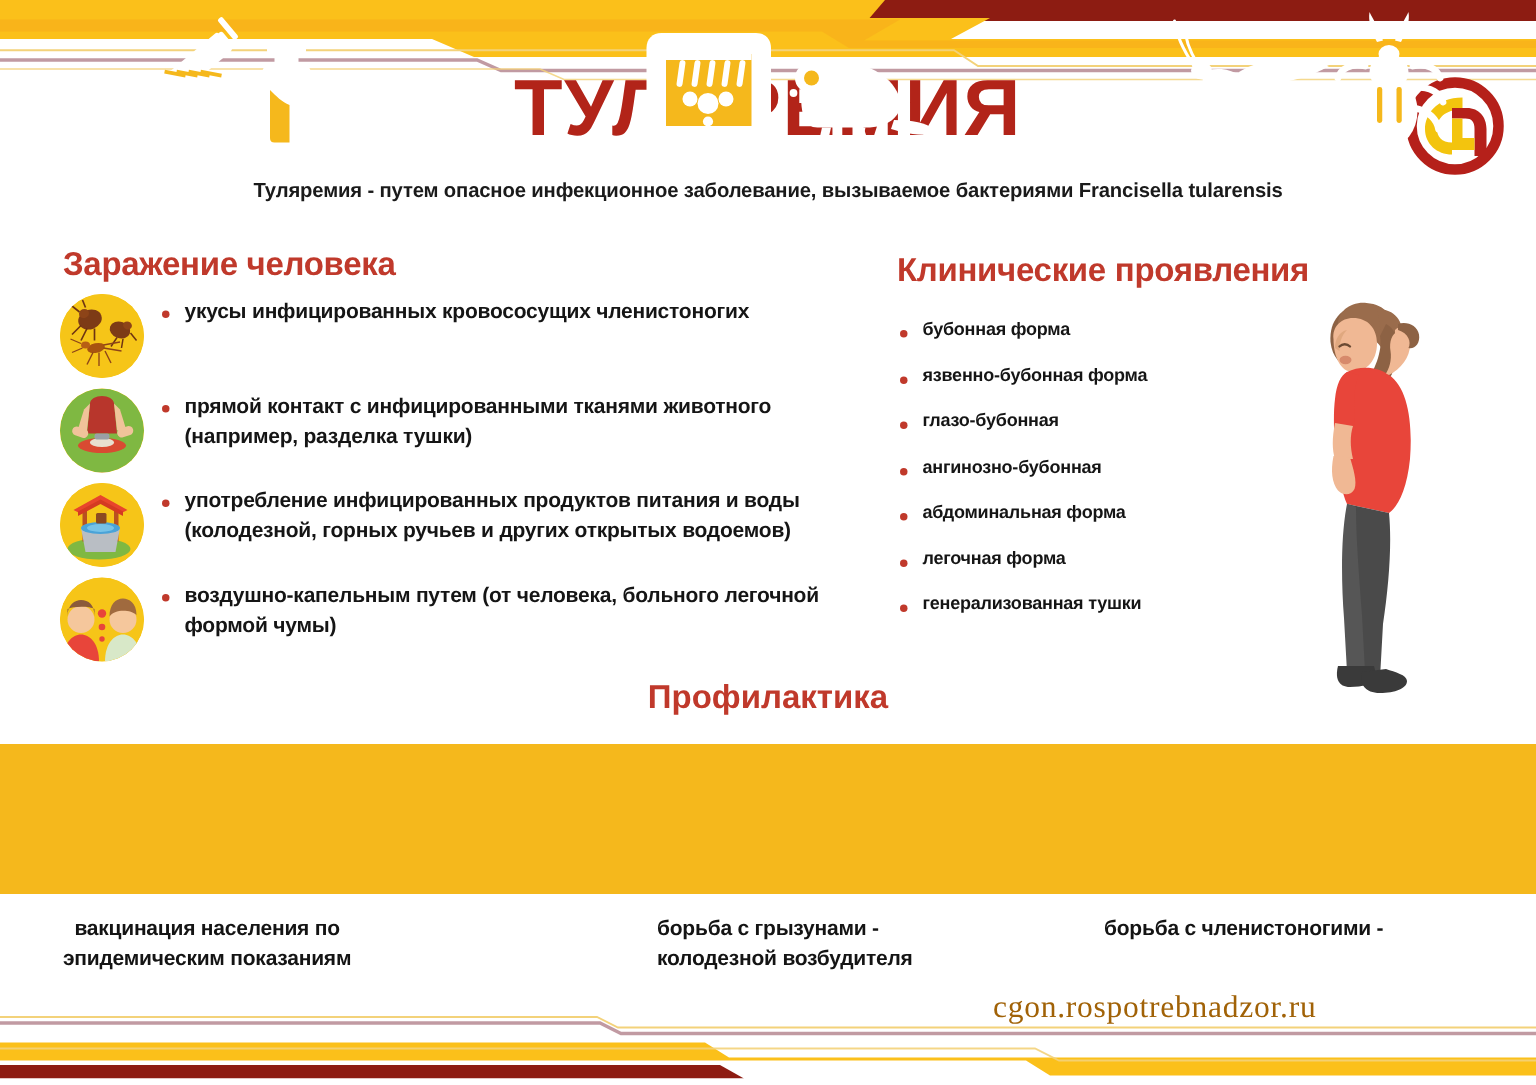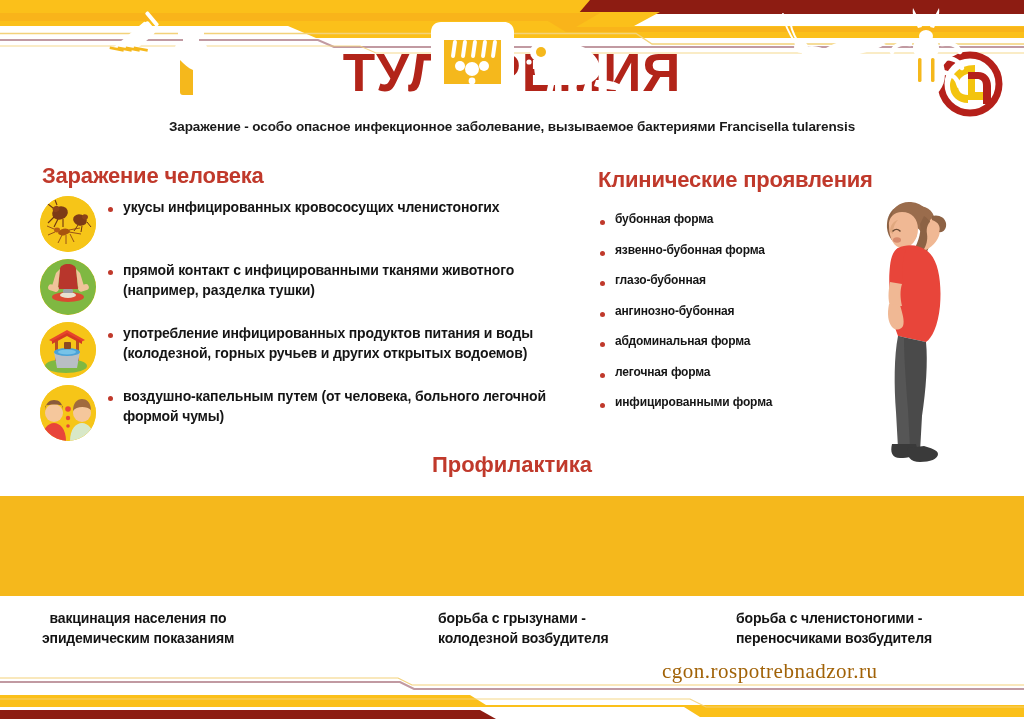--- a/index.html
+++ b/index.html
@@ -194,21 +194,21 @@
 
   <svg class="logo" viewBox="0 0 72 72">
     <circle cx="36" cy="36" r="29" fill="none" stroke="#b5201a" stroke-width="7"></circle>
     <path d="M41 17 C23 17 16 29 16 38 C16 48 24 55 34 55 L34 47 C27 47 24 43 24 38 C24 31 29 25 41 25 Z" fill="#f3c40e"></path>
     <path d="M34 24 L44 24 C52 24 57 30 57 38 L57 56 L49 56 L49 38 C49 33 47 31 43 31 L34 31 Z" fill="#b5201a"></path>
     <path d="M34 31 L41 31 L41 52 L34 52 Z" fill="#f3c40e"></path>
     <path d="M34 44 L49 44 L49 52 L34 52 Z" fill="#f3c40e"></path>
   </svg>
 
   <div class="title">ТУЛЯРЕМИЯ</div>
-  <div class="subtitle">Заражение - особо опасное инфекционное заболевание, вызываемое бактериями Francisella tularensis</div>
+  <div class="subtitle">Туляремия - путем опасное инфекционное заболевание, вызываемое бактериями Francisella tularensis</div>
 
   <div class="sec-head" id="head-left">Заражение человека</div>
 
   <div class="left-list">
 
     <div class="lrow">
       <div class="ico-circle">
         <svg viewBox="0 0 56 56" width="56" height="56">
           <circle cx="28" cy="28" r="28" fill="#f6c518"></circle>
           <ellipse cx="20" cy="17" rx="8" ry="6.5" fill="#7d3b16" transform="rotate(-20 20 17)"></ellipse>
@@ -325,21 +325,21 @@
     <div class="rrow">
       <div class="rbullet"></div>
       <div class="rtext">абдоминальная форма</div>
     </div>
     <div class="rrow">
       <div class="rbullet"></div>
       <div class="rtext">легочная форма</div>
     </div>
     <div class="rrow">
       <div class="rbullet"></div>
-      <div class="rtext">инфицированными форма</div>
+      <div class="rtext">генерализованная тушки</div>
     </div>
   </div>
 
   <svg class="person" viewBox="0 0 140 290">
     <path d="M62 18 C48 18 40 28 41 42 C42 52 48 58 55 60 L70 52 C72 36 72 18 62 18 Z" fill="#8d6244"></path>
     <path d="M46 30 C46 22 54 15 65 16 C78 17 84 26 82 36 L76 48 C72 38 58 34 48 40 Z" fill="#9a6c4c"></path>
     <path d="M43 40 C42 32 48 26 56 26 C66 26 72 33 72 43 C72 54 65 62 56 62 C48 62 43 52 43 40 Z" fill="#f0b894"></path>
     <path d="M44 46 C44 40 47 35 52 34 C48 38 47 43 47 48 Z" fill="#e0a87f"></path>
     <path d="M47 45 C49 43 52 43 54 45" stroke="#6b4a33" stroke-width="1.6" fill="none" stroke-linecap="round"></path>
     <ellipse cx="51" cy="54" rx="4" ry="2.8" fill="#d78a6c"></ellipse>
@@ -450,21 +450,20 @@
   <div class="caption" id="cap0">
     <div>вакцинация населения по</div>
     <div>эпидемическим показаниям</div>
   </div>
   <div class="caption" id="cap1">
     <div>борьба с грызунами -</div>
     <div>колодезной возбудителя</div>
   </div>
   <div class="caption" id="cap2">
     <div>борьба с членистоногими -</div>
-    <div>переносчиками возбудителя</div>
   </div>
 
   <div class="watermark">cgon.rospotrebnadzor.ru</div>
 
   <svg class="ftr" viewBox="0 0 1024 46" preserveAspectRatio="none">
     <path d="M0 5 L400 5 L414 12 L1024 12" stroke="#c19aa2" stroke-width="2.2" fill="none"></path>
     <path d="M0 1 L398 1 L412 8 L1024 8" stroke="#f3d27a" stroke-width="1.2" fill="none"></path>
     <polygon points="0,18 470,18 486,28 1024,28 1024,40 700,40 684,30 0,30" fill="#fbc01a"></polygon>
     <path d="M0 22 L690 22 L706 30 L1024 30" stroke="#f3d27a" stroke-width="1.2" fill="none" opacity="0.9"></path>
     <polygon points="0,33 480,33 496,42 0,42" fill="#8d1c12"></polygon>

